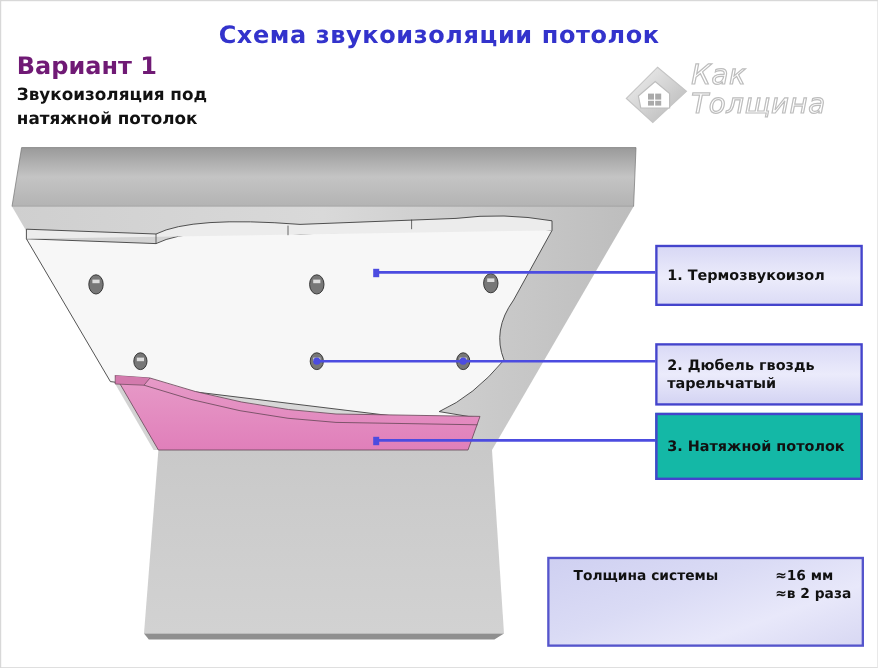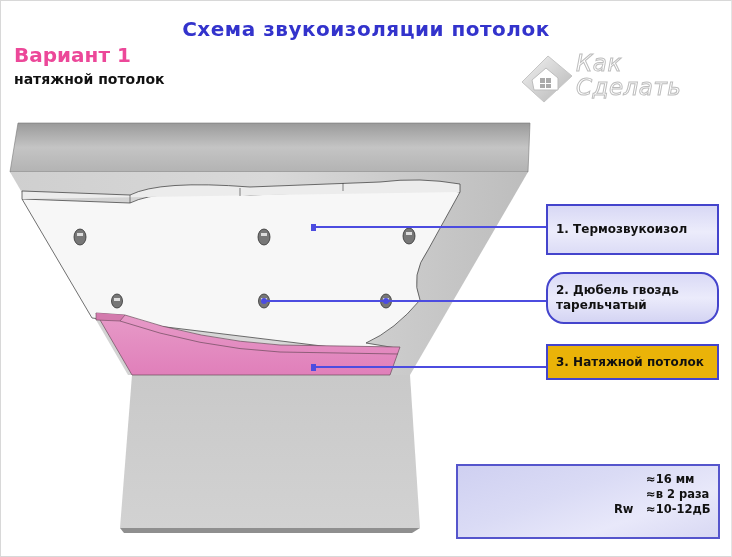--- a/index.html
+++ b/index.html
@@ -1,62 +1,63 @@
 <!DOCTYPE html>
 <html><head>
 <meta charset="utf-8">
 <style>
   html,body{margin:0;padding:0;}
   body{width:732px;height:557px;position:relative;background:#fff;overflow:hidden;font-family:"DejaVu Sans","Liberation Sans",sans-serif;}
   .frame{position:absolute;left:0;top:0;width:730px;height:555px;border:1px solid #d8d8d8;border-right-color:#e4e4e4;}
   .title{position:absolute;left:0;top:17px;width:732px;text-align:center;font-weight:bold;font-size:20px;color:#3333cc;letter-spacing:0.5px;}
-  .variant{position:absolute;left:14px;top:43px;font-weight:bold;font-size:20px;color:#ec4899;}
+  .variant{position:absolute;left:14px;top:43px;font-weight:bold;font-size:20px;color:#701a75;}
   .subtitle{position:absolute;left:14px;top:69px;font-weight:bold;font-size:14px;line-height:20px;color:#111;}
   .logo{position:absolute;left:518px;top:50px;width:210px;height:55px;}
   .logo .t1{position:absolute;left:58px;top:0;font-size:23px;font-style:italic;color:#fff;-webkit-text-stroke:1px #bdbdbd;letter-spacing:0.5px;}
   .logo .t2{position:absolute;left:58px;top:24px;font-size:23px;font-style:italic;color:#fff;-webkit-text-stroke:1px #bdbdbd;letter-spacing:0.5px;}
   .logo .t3{position:absolute;left:108px;top:12px;font-size:15px;font-style:italic;font-weight:bold;color:#c9c9c9;}
   svg.scene{position:absolute;left:0;top:0;}
   .label{position:absolute;left:546px;width:173px;border:2px solid #4444cc;font-weight:bold;font-size:12px;color:#111;padding-left:8px;box-sizing:border-box;display:flex;align-items:center;line-height:15px;}
   .label.l1{top:204px;height:51px;background:linear-gradient(180deg,#d8d8f5 0%,#ececfb 55%,#dcdcf6 100%);}
-  .label.l2{top:272px;height:52px;background:linear-gradient(180deg,#dadaf6 0%,#ebebfb 50%,#d4d4f3 100%);border-radius:18px;}
-  .label.l3{top:344px;height:36px;background:#eab308;}
+  .label.l2{top:286px;height:52px;background:linear-gradient(180deg,#dadaf6 0%,#ebebfb 50%,#d4d4f3 100%);}
+  .label.l3{top:344px;height:56px;background:#14b8a6;}
   .specs{position:absolute;left:456px;top:464px;width:264px;height:75px;border:2px solid #5555cc;box-sizing:border-box;background:linear-gradient(160deg,#cfd0f1 0%,#dadbf5 40%,#e8e8fa 70%,#d8d8f3 100%);font-weight:bold;font-size:11.5px;color:#111;}
   .specs .row{position:absolute;left:20px;height:14px;white-space:nowrap;}
   .specs .k{position:absolute;left:0;}
   .specs .v{position:absolute;left:168px;}
 </style>
 </head>
 <body>
 
 <div class="frame"></div>
 
 <div class="title">Схема звукоизоляции потолок</div>
 <div class="variant">Вариант 1</div>
 <div class="subtitle">
+  <div>Звукоизоляция под</div>
   <div>натяжной потолок</div>
 </div>
 
 <div class="logo">
   <svg width="56" height="52" viewBox="0 0 56 52" style="position:absolute;left:0;top:2px;">
     <defs>
       <linearGradient id="lg" x1="0" y1="0" x2="1" y2="1">
         <stop offset="0" stop-color="#f2f2f2"></stop>
           <stop offset="1" stop-color="#b5b5b5"></stop>
       </linearGradient>
     </defs>
     <polygon points="4,30 30,4 54,24 26,50" fill="url(#lg)" stroke="#c5c5c5"></polygon>
     <polygon points="14,28 28,16 40,26 40,38 16,38" fill="#fff" stroke="#bdbdbd"></polygon>
     <rect x="22" y="26" width="5" height="5" fill="#aaa"></rect>
       <rect x="28" y="26" width="5" height="5" fill="#aaa"></rect>
     <rect x="22" y="32" width="5" height="4" fill="#aaa"></rect>
       <rect x="28" y="32" width="5" height="4" fill="#aaa"></rect>
   </svg>
   <span class="t1">Как</span>
-  <span class="t2">Сделать</span>
+  <span class="t2">Толщина</span>
 </div>
 
 <svg class="scene" width="732" height="557" viewBox="0 0 732 557">
   <defs>
     <linearGradient id="slabTop" x1="0" y1="0" x2="0" y2="1">
       <stop offset="0" stop-color="#9a9a9a"></stop>
         <stop offset="0.5" stop-color="#c4c4c4"></stop>
         <stop offset="1" stop-color="#b3b3b3"></stop>
     </linearGradient>
     <linearGradient id="slabSide" x1="0" y1="0" x2="1" y2="0">
@@ -125,22 +126,19 @@
     <div>2. Дюбель гвоздь</div>
     <div>тарельчатый</div>
   </div>
 </div>
 <div class="label l3">
   <span>3. Натяжной потолок</span>
 </div>
 
 <div class="specs">
   <div class="row" style="top:6px;width:240px;">
+    <span class="k">Толщина системы</span>
     <span class="v">≈16 мм</span>
   </div>
   <div class="row" style="top:21px;width:240px;">
     <span class="v">≈в 2 раза</span>
   </div>
-  <div class="row" style="top:36px;width:240px;">
-    <span class="k" style="left:136px;">Rw</span>
-    <span class="v">≈10-12дБ</span>
-  </div>
 </div>
 
 </body></html>

